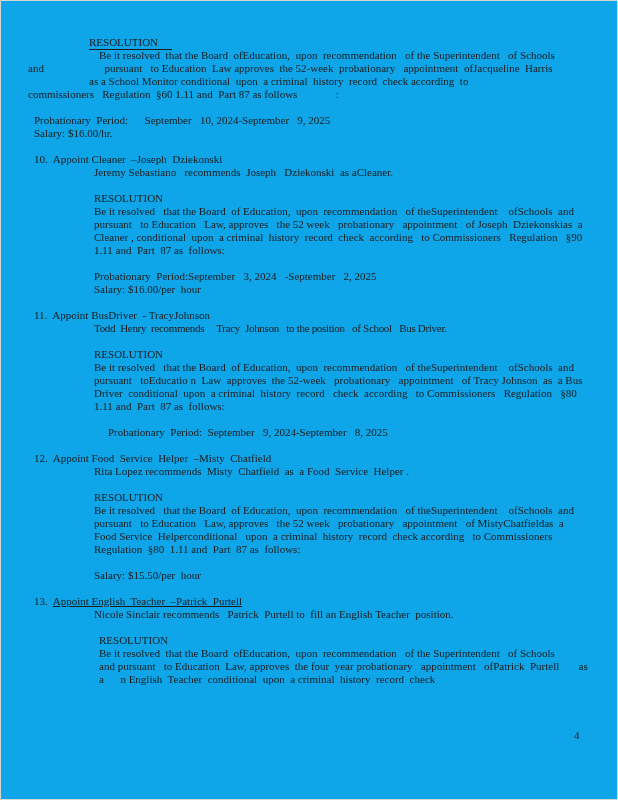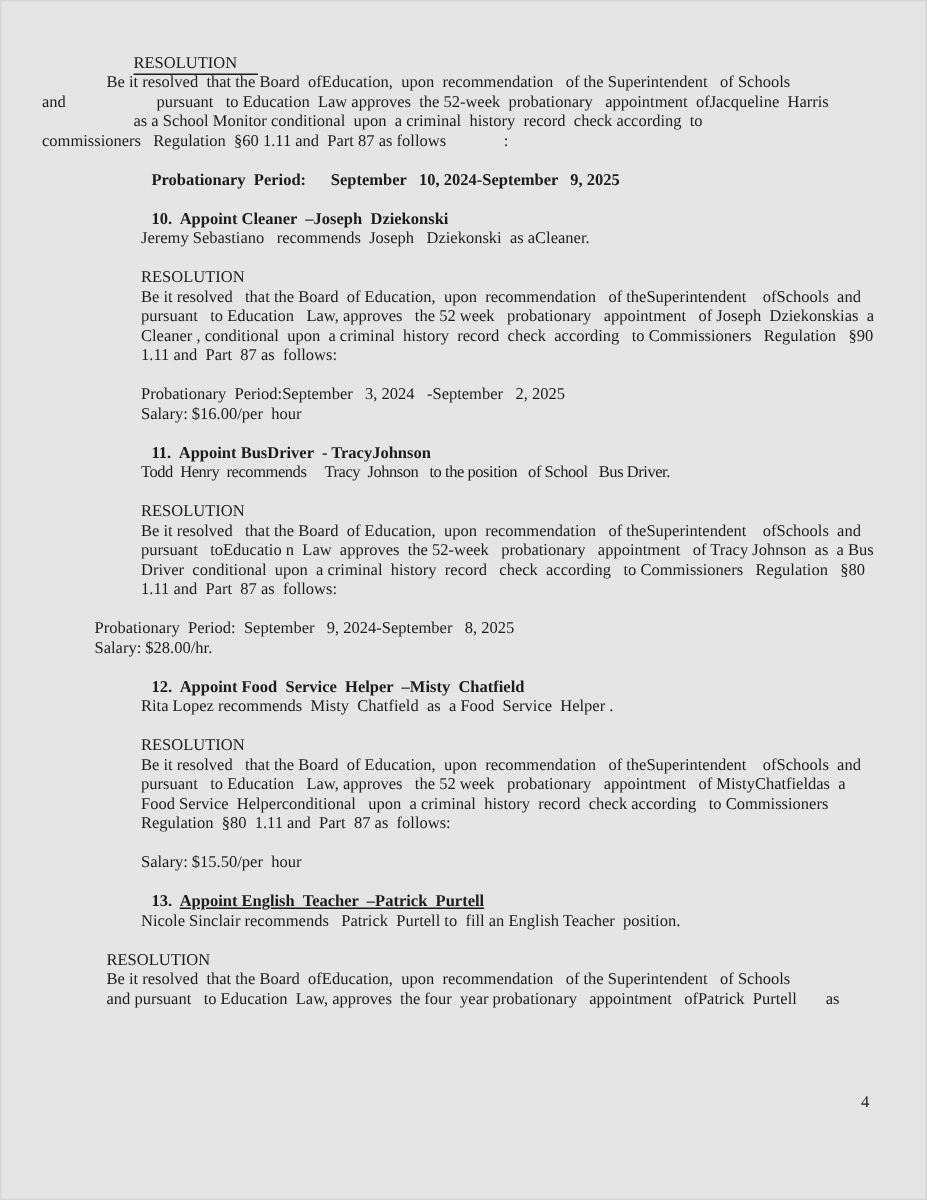--- a/index.html
+++ b/index.html
@@ -1,54 +1,55 @@
 <!DOCTYPE html>
 <html><head>
 <meta charset="utf-8">
 <style>
   html,body{margin:0;padding:0;background:#ffffff;}
   .page{
     position:relative;
     width:618px;height:800px;
-    background:#e5e5e5;
+    background:#0ea5e9;
     box-sizing:border-box;
     border:1px solid #d7d7d7;
     padding-top:35px;
     font-family:"Liberation Serif","DejaVu Serif",serif;
     font-size:11px;
     line-height:13px;
     color:#1c1c1c;
     overflow:hidden;
   }
   .line{white-space:pre;height:13px;}
   .sp{height:13px;}
   .ml27{margin-left:27px;}
-  .ml70{margin-left:70px;}
-  .ml75{margin-left:100px;font-weight:bold;}
+  .ml70{margin-left:98px;}
+  .ml75{margin-left:33px;}
   .ml88{margin-left:88px;}
   .ml93{margin-left:93px;}
-  .ml110{margin-left:62px;}
+  .ml110{margin-left:107px;}
   .uext{display:inline-block;border-bottom:1px solid #1c1c1c;padding-right:14px;}
   .u{text-decoration:underline;}
   .ttl{margin-left:5px;}
   .condensed{letter-spacing:-0.3px;}
   .pagenum{position:absolute;top:728px;left:573px;}
 </style>
 </head>
 <body>
 
 <div class="page">
 
   <div class="line ml88"><span class="uext">RESOLUTION</span></div>
   <div class="line ml70">Be it resolved  that the Board  ofEducation,  upon  recommendation   of the Superintendent   of Schools</div>
   <div class="line ml27">and                      pursuant   to Education  Law approves  the 52-week  probationary   appointment  ofJacqueline  Harris</div>
   <div class="line ml88">as a School Monitor conditional  upon  a criminal  history  record  check according  to</div>
   <div class="line ml27">commissioners   Regulation  §60 1.11 and  Part 87 as follows              :</div>
   <div class="sp"></div>
   <div class="line ml75">Probationary  Period:      September   10, 2024-September   9, 2025</div>
+  <div class="line ml75">Salary: $16.00/hr.</div>
   <div class="sp"></div>
 
   <div class="line ml75"><span>10.</span><span class="ttl">Appoint Cleaner  –Joseph  Dziekonski</span></div>
   <div class="line ml93">Jeremy Sebastiano   recommends  Joseph   Dziekonski  as aCleaner.</div>
   <div class="sp"></div>
   <div class="line ml93">RESOLUTION</div>
   <div class="line ml93">Be it resolved   that the Board  of Education,  upon  recommendation   of theSuperintendent    ofSchools  and</div>
   <div class="line ml93">pursuant   to Education   Law, approves   the 52 week   probationary   appointment   of Joseph  Dziekonskias  a</div>
   <div class="line ml93">Cleaner , conditional  upon  a criminal  history  record  check  according   to Commissioners   Regulation   §90</div>
   <div class="line ml93">1.11 and  Part  87 as  follows:</div>
@@ -60,37 +61,37 @@
   <div class="line ml75"><span>11.</span><span class="ttl">Appoint BusDriver  - TracyJohnson</span></div>
   <div class="line ml93 condensed">Todd  Henry  recommends     Tracy  Johnson   to the position   of School   Bus Driver.</div>
   <div class="sp"></div>
   <div class="line ml93">RESOLUTION</div>
   <div class="line ml93">Be it resolved   that the Board  of Education,  upon  recommendation   of theSuperintendent    ofSchools  and</div>
   <div class="line ml93">pursuant   toEducatio n  Law  approves  the 52-week   probationary   appointment   of Tracy Johnson  as  a Bus</div>
   <div class="line ml93">Driver  conditional  upon  a criminal  history  record   check  according   to Commissioners   Regulation   §80</div>
   <div class="line ml93">1.11 and  Part  87 as  follows:</div>
   <div class="sp"></div>
   <div class="line ml110">Probationary  Period:  September   9, 2024-September   8, 2025</div>
-  <div class="line ml110">Salary: $28.00/hr.</div>
   <div class="sp"></div>
 
   <div class="line ml75"><span>12.</span><span class="ttl">Appoint Food  Service  Helper  –Misty  Chatfield</span></div>
   <div class="line ml93">Rita Lopez recommends  Misty  Chatfield  as  a Food  Service  Helper .</div>
   <div class="sp"></div>
   <div class="line ml93">RESOLUTION</div>
   <div class="line ml93">Be it resolved   that the Board  of Education,  upon  recommendation   of theSuperintendent    ofSchools  and</div>
   <div class="line ml93">pursuant   to Education   Law, approves   the 52 week   probationary   appointment   of MistyChatfieldas  a</div>
   <div class="line ml93">Food Service  Helperconditional   upon  a criminal  history  record  check according   to Commissioners</div>
   <div class="line ml93">Regulation  §80  1.11 and  Part  87 as  follows:</div>
   <div class="sp"></div>
   <div class="line ml93">Salary: $15.50/per  hour</div>
   <div class="sp"></div>
 
   <div class="line ml75"><span>13.</span><span class="ttl u">Appoint English  Teacher  –Patrick  Purtell</span></div>
   <div class="line ml93">Nicole Sinclair recommends   Patrick  Purtell to  fill an English Teacher  position.</div>
   <div class="sp"></div>
   <div class="line ml70">RESOLUTION</div>
   <div class="line ml70">Be it resolved  that the Board  ofEducation,  upon  recommendation   of the Superintendent   of Schools</div>
   <div class="line ml70">and pursuant   to Education  Law, approves  the four  year probationary   appointment   ofPatrick  Purtell       as</div>
+  <div class="line ml70">a      n English  Teacher  conditional  upon  a criminal  history  record  check</div>
 
   <div class="pagenum">4</div>
 
 </div>
 
 </body></html>

